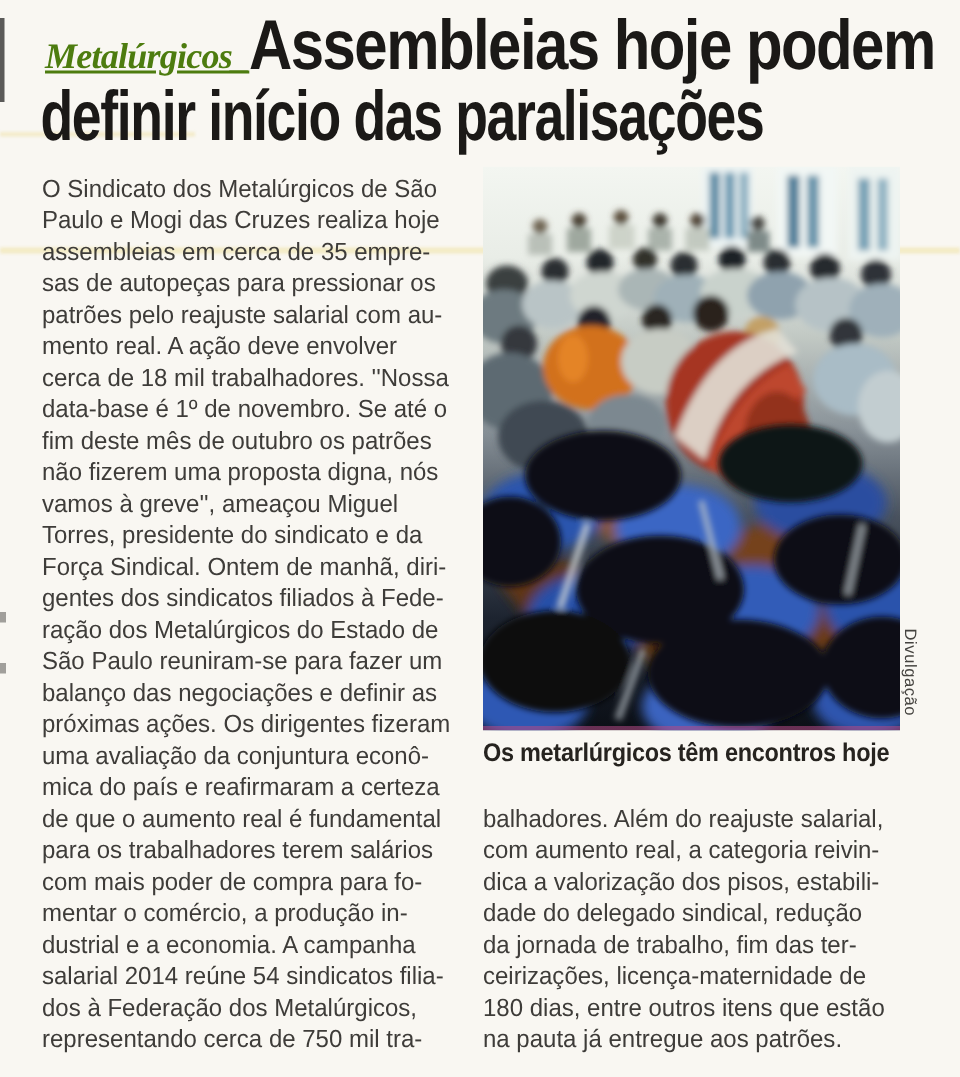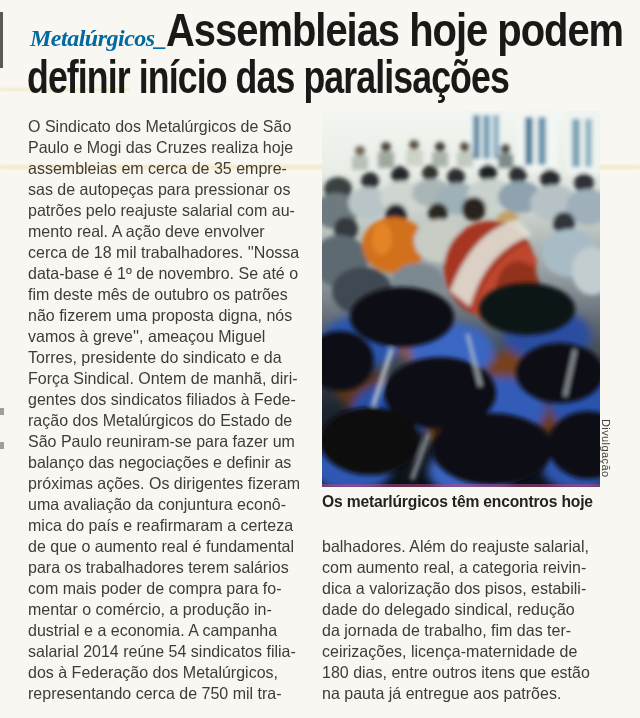--- a/index.html
+++ b/index.html
@@ -13,21 +13,21 @@
   .streak-1{left:0;top:165px;width:640px;height:4px;background:rgba(229,204,84,.28);}
   .streak-2{left:0;top:88px;width:130px;height:3px;background:rgba(229,204,84,.25);}
   .edge-mark{position:absolute;left:0;top:12px;width:3px;height:56px;background:#262624;opacity:.75;}
   .edge-dot{position:absolute;left:0;width:4px;height:7px;background:#4a4844;opacity:.5;}
   .edge-dot.d1{top:408px;} .edge-dot.d2{top:442px;}
 
   
   .kicker{
     position:absolute;left:30px;top:25px;
     font-family:"Liberation Serif",serif;font-style:italic;font-weight:700;
-    font-size:24px;color:#0369a1;letter-spacing:-.5px;white-space:nowrap;
+    font-size:24px;color:#4d7c0f;letter-spacing:-.5px;white-space:nowrap;text-decoration:underline;
   }
   .hl{
     position:absolute;font-weight:700;color:#1b1917;font-size:47px;line-height:1;
     letter-spacing:-1.2px;white-space:nowrap;transform-origin:0 0;
   }
   .hl-1{left:166px;top:6px;transform:scaleX(.85);}
   .hl-2{left:27px;top:53px;transform:scaleX(.76);}
 
   
   .col{position:absolute;color:#3e3c39;font-size:16.5px;transform-origin:0 0;transform:scaleX(.97);}

